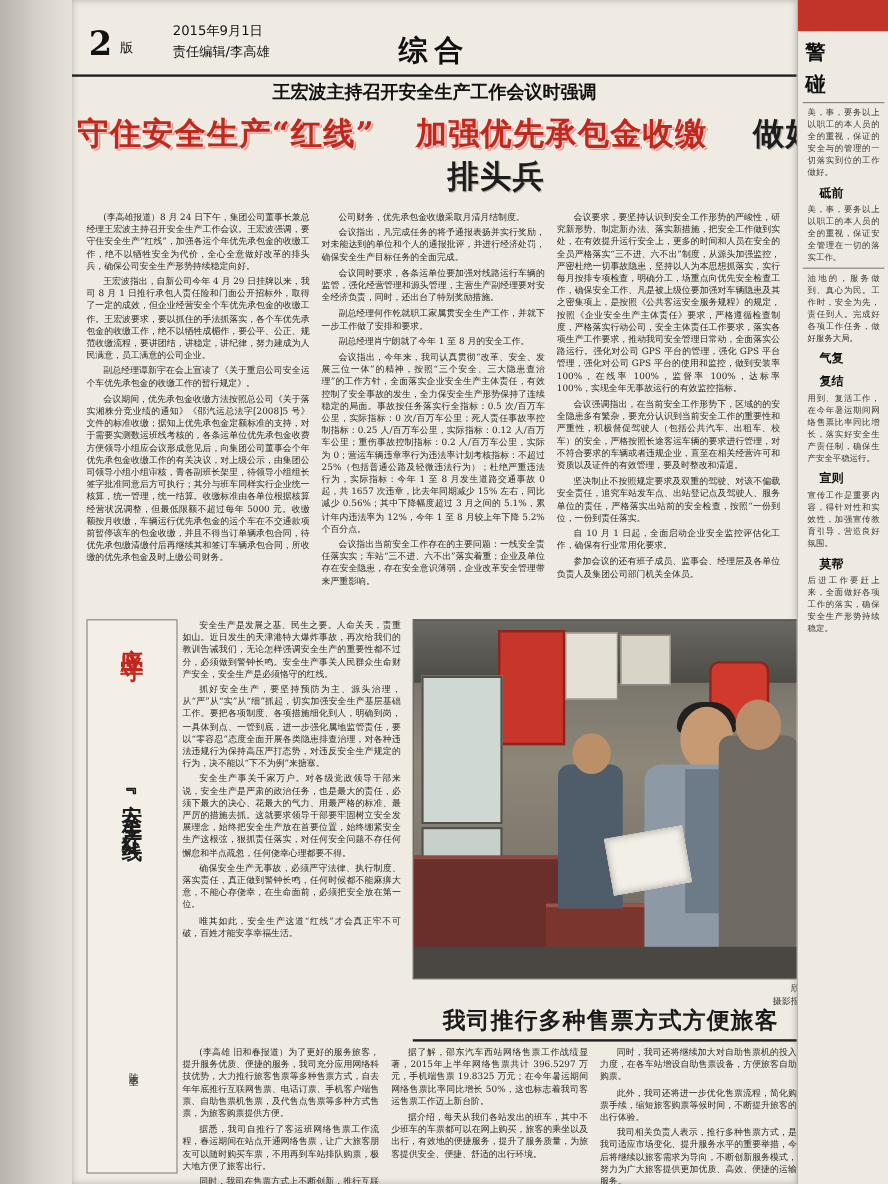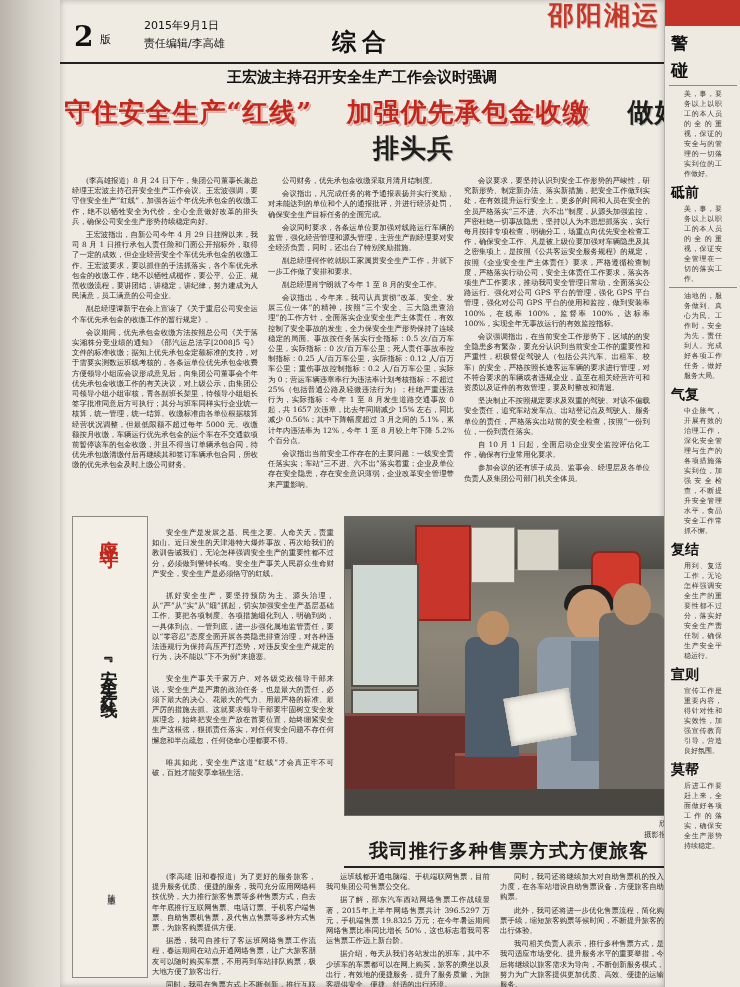--- a/index.html
+++ b/index.html
@@ -8,23 +8,23 @@
   
   .paper{position:absolute;left:60px;top:0;width:604px;height:987px;background:#efeae2;
          box-shadow:0 0 6px rgba(0,0,0,.25) inset;}
   .leftgutter{position:absolute;left:0;top:0;width:60px;height:987px;
      background:linear-gradient(to right,#b9b3ac,#d9d4cc 60%,#e6e1d9);}
   .rightcol{position:absolute;left:664px;top:0;width:76px;height:987px;
      background:#eeeae2;border-left:1px solid #b9b3ae;overflow:hidden;}
   .rightcol .redband{position:absolute;left:0;top:0;width:76px;height:26px;background:#c2342a;}
   .rc-title{font-size:17px;font-weight:bold;color:#111;letter-spacing:1px;margin:4px 0 2px 6px;}
   .rc-line{height:1px;background:#8c8880;margin:3px 4px;}
-  .rc-txt{font-size:7px;line-height:10px;color:#3a3732;padding:0 19px;text-align:justify;
+  .rc-txt{font-size:7px;line-height:10px;color:#3a3732;padding:0 8px;text-align:justify;
           font-family:"DejaVu Serif","Liberation Serif",serif;}
-  .rc-sub{font-size:14px;font-weight:bold;color:#111;margin:5px 0 2px 6px;}
+  .rc-sub{font-size:10px;font-weight:bold;color:#111;margin:5px 0 2px 18px;}
 
   
   .masthead{position:absolute;right:0;top:0;width:180px;height:30px;overflow:hidden;}
   .mast-red{font-family:"DejaVu Serif","Liberation Serif",serif;font-size:26px;font-weight:bold;
      color:#c0392b;letter-spacing:2px;position:absolute;right:4px;top:-2px;
      text-shadow:1px 1px 0 #e8b7b0;}
 
   
   .hdr{position:absolute;left:0;top:18px;width:604px;height:44px;border-bottom:2px solid #222;}
   .pg-num{position:absolute;left:14px;top:2px;font-size:28px;font-weight:bold;color:#111;
@@ -57,21 +57,21 @@
      font-family:"DejaVu Serif","Liberation Serif",serif;}
   .essay-tt2{writing-mode:vertical-rl;text-orientation:upright;font-size:17px;font-weight:bold;
      color:#1c1c1c;margin:6px auto 0 auto;letter-spacing:6px;height:230px;
      font-family:"DejaVu Serif","Liberation Serif",serif;}
   .essay-by{writing-mode:vertical-rl;text-orientation:upright;font-size:8px;color:#333;
      margin:6px auto 0 auto;letter-spacing:2px;}
 
   .essaytext{position:absolute;left:92px;top:516px;width:182px;height:330px;
      font-family:"DejaVu Serif","Liberation Serif",serif;font-size:7.4px;line-height:10.2px;
      color:#2c2a27;text-align:justify;}
-  .essaytext p{margin:12px 0 3px 0;text-indent:14px;}
+  .essaytext p{margin:0 0 3px 0;text-indent:14px;}
 
   .photo{position:absolute;left:284px;top:516px;width:330px;height:298px;border:1px solid #6e6a64;
      overflow:hidden;background:#3b3a38;}
   .photo-cap{position:absolute;left:284px;top:818px;width:330px;font-size:7.5px;color:#333;
      text-align:right;line-height:11px;}
 
   
   .bhead{position:absolute;left:284px;top:838px;width:330px;text-align:center;font-size:19px;
      font-weight:bold;color:#1a1a1a;font-family:"DejaVu Serif","Liberation Serif",serif;
      letter-spacing:1px;}
@@ -125,23 +125,20 @@
 </style>
 </head>
 <body>
 
 <div class="page">
 
   <div class="leftgutter"></div>
 
   <div class="paper">
 
-    <div class="masthead">
-      <div class="mast-red">邵阳湘运</div>
-    </div>
 
     <div class="hdr">
       <div class="pg-num">2</div>
       <div class="pg-ban">版</div>
       <div class="hdr-date">2015年9月1日</div>
       <div class="hdr-ed">责任编辑/李高雄</div>
       <div class="hdr-sec">综合</div>
     </div>
 
     <div class="kicker">王宏波主持召开安全生产工作会议时强调</div>
@@ -184,20 +181,21 @@
     <div class="essay">
       <div class="essay-tt">应坚守</div>
       <div class="essay-tt2">『安全生产红线』</div>
       <div class="essay-by">陆志坚</div>
     </div>
 
     <div class="essaytext">
       <p>安全生产是发展之基、民生之要。人命关天，责重如山。近日发生的天津港特大爆炸事故，再次给我们的教训告诫我们，无论怎样强调安全生产的重要性都不过分，必须做到警钟长鸣。安全生产事关人民群众生命财产安全，安全生产是必须恪守的红线。</p>
       <p>抓好安全生产，要坚持预防为主、源头治理，从“严”从“实”从“细”抓起，切实加强安全生产基层基础工作。要把各项制度、各项措施细化到人，明确到岗，一具体到点、一管到底，进一步强化属地监管责任，要以“零容忍”态度全面开展各类隐患排查治理，对各种违法违规行为保持高压严打态势，对违反安全生产规定的行为，决不能以“下不为例”来搪塞。</p>
       <p>安全生产事关千家万户。对各级党政领导干部来说，安全生产是严肃的政治任务，也是最大的责任，必须下最大的决心、花最大的气力、用最严格的标准、最严厉的措施去抓。这就要求领导干部要牢固树立安全发展理念，始终把安全生产放在首要位置，始终绷紧安全生产这根弦，狠抓责任落实，对任何安全问题不存任何懈怠和半点疏忽，任何侥幸心理都要不得。</p>
+      <p>确保安全生产无事故，必须严守法律、执行制度、落实责任，真正做到警钟长鸣，任何时候都不能麻痹大意，不能心存侥幸，在生命面前，必须把安全放在第一位。</p>
       <p>唯其如此，安全生产这道“红线”才会真正牢不可破，百姓才能安享幸福生活。</p>
     </div>
 
     <div class="photo">
       <div class="bus">
         <div class="ceil"></div>
         <div class="adv"></div>
         <div class="adv2"></div>
         <div class="adv3"></div>
         <div class="redbag"></div>
@@ -229,21 +227,20 @@
 
     <div class="bhead">我司推行多种售票方式方便旅客</div>
     <div class="brule"></div>
     <div class="bcols">
       <div class="bcol">
         <p>(李高雄  旧和春报道）为了更好的服务旅客，提升服务优质、便捷的服务，我司充分应用网络科技优势，大力推行旅客售票等多种售票方式，自去年年底推行互联网售票、电话订票、手机客户端售票、自助售票机售票，及代售点售票等多种方式售票，为旅客购票提供方便。</p>
         <p>据悉，我司自推行了客运班网络售票工作流程，春运期间在站点开通网络售票，让广大旅客朋友可以随时购买车票，不用再到车站排队购票，极大地方便了旅客出行。</p>
         <p>同时，我司在售票方式上不断创新，推行互联网售票、电话订票、手机客户端售票、自助售票机售票等多种方式售票，全市各车站所有窗口均可售票，实现了全市各个县市区客运站网络售票全覆盖。</p>
       </div>
       <div class="bcol">
-        <p>运班线都开通电脑端、手机端联网售票，目前我司集团公司售票公交化。</p>
         <p>据了解，邵东汽车西站网络售票工作战绩显著，2015年上半年网络售票共计 396.5297 万元，手机端售票 19.8325 万元；在今年暑运期间网络售票比率同比增长 50%，这也标志着我司客运售票工作迈上新台阶。</p>
         <p>据介绍，每天从我们各站发出的班车，其中不少班车的车票都可以在网上购买，旅客的乘坐以及出行，有效地的便捷服务，提升了服务质量，为旅客提供安全、便捷、舒适的出行环境。</p>
 
       </div>
       <div class="bcol">
         <p>同时，我司还将继续加大对自助售票机的投入力度，在各车站增设自助售票设备，方便旅客自助购票。</p>
         <p>此外，我司还将进一步优化售票流程，简化购票手续，缩短旅客购票等候时间，不断提升旅客的出行体验。</p>
         <p>我司相关负责人表示，推行多种售票方式，是我司适应市场变化、提升服务水平的重要举措，今后将继续以旅客需求为导向，不断创新服务模式，努力为广大旅客提供更加优质、高效、便捷的运输服务。</p>
       </div>
     </div>
@@ -255,22 +252,21 @@
     <div style="height:28px"></div>
     <div class="rc-title">警</div>
     <div class="rc-title">碰</div>
     <div class="rc-line"></div>
     <div class="rc-txt">美，事，要务以上以职工的本人员的全的重视，保证的安全与的管理的一切落实到位的工作做好。</div>
     <div class="rc-sub">砥前</div>
     <div class="rc-txt">美，事，要务以上以职工的本人员的全的重视，保证安全管理在一切的落实工作。</div>
     <div class="rc-line"></div>
     <div class="rc-txt">油地的，服务做到、真心为民。工作时，安全为先，责任到人。完成好各项工作任务，做好服务大局。</div>
     <div class="rc-sub">气复</div>
-    <div class="rc-txt">中企胀气，开展有效的治理工作，深化安全管理与生产的各项措施落实到位，加强安全检查，不断提升安全管理水平，食品安全工作常抓不懈。</div>
     <div class="rc-sub">复结</div>
-    <div class="rc-txt">用到、复活工作，无论怎样强调安全生产的重要性都不过分，落实好安全生产责任制，确保生产安全平稳运行。</div>
+    <div class="rc-txt">用到、复活工作，在今年暑运期间网络售票比率同比增长，落实好安全生产责任制，确保生产安全平稳运行。</div>
     <div class="rc-sub">宣则</div>
     <div class="rc-txt">宣传工作是重要内容，得针对性和实效性，加强宣传教育引导，营造良好氛围。</div>
     <div class="rc-sub">莫帮</div>
     <div class="rc-txt">后进工作要赶上来，全面做好各项工作的落实，确保安全生产形势持续稳定。</div>
   </div>
 
 </div>
 
 </body></html>

